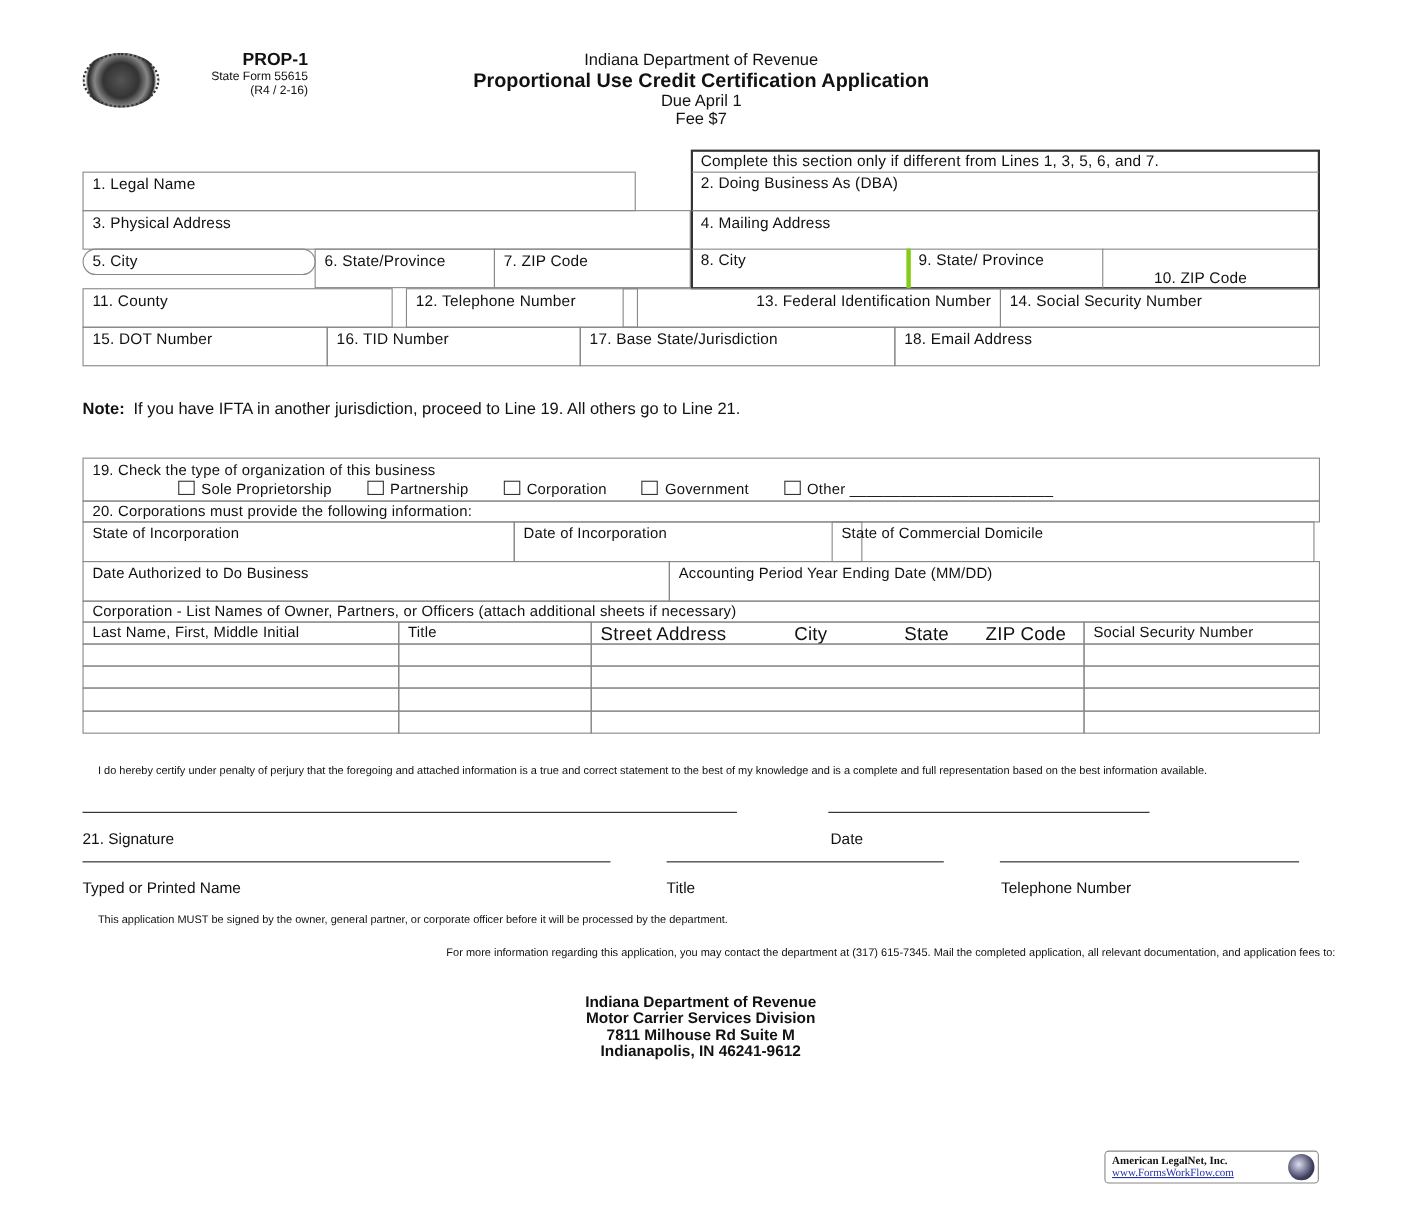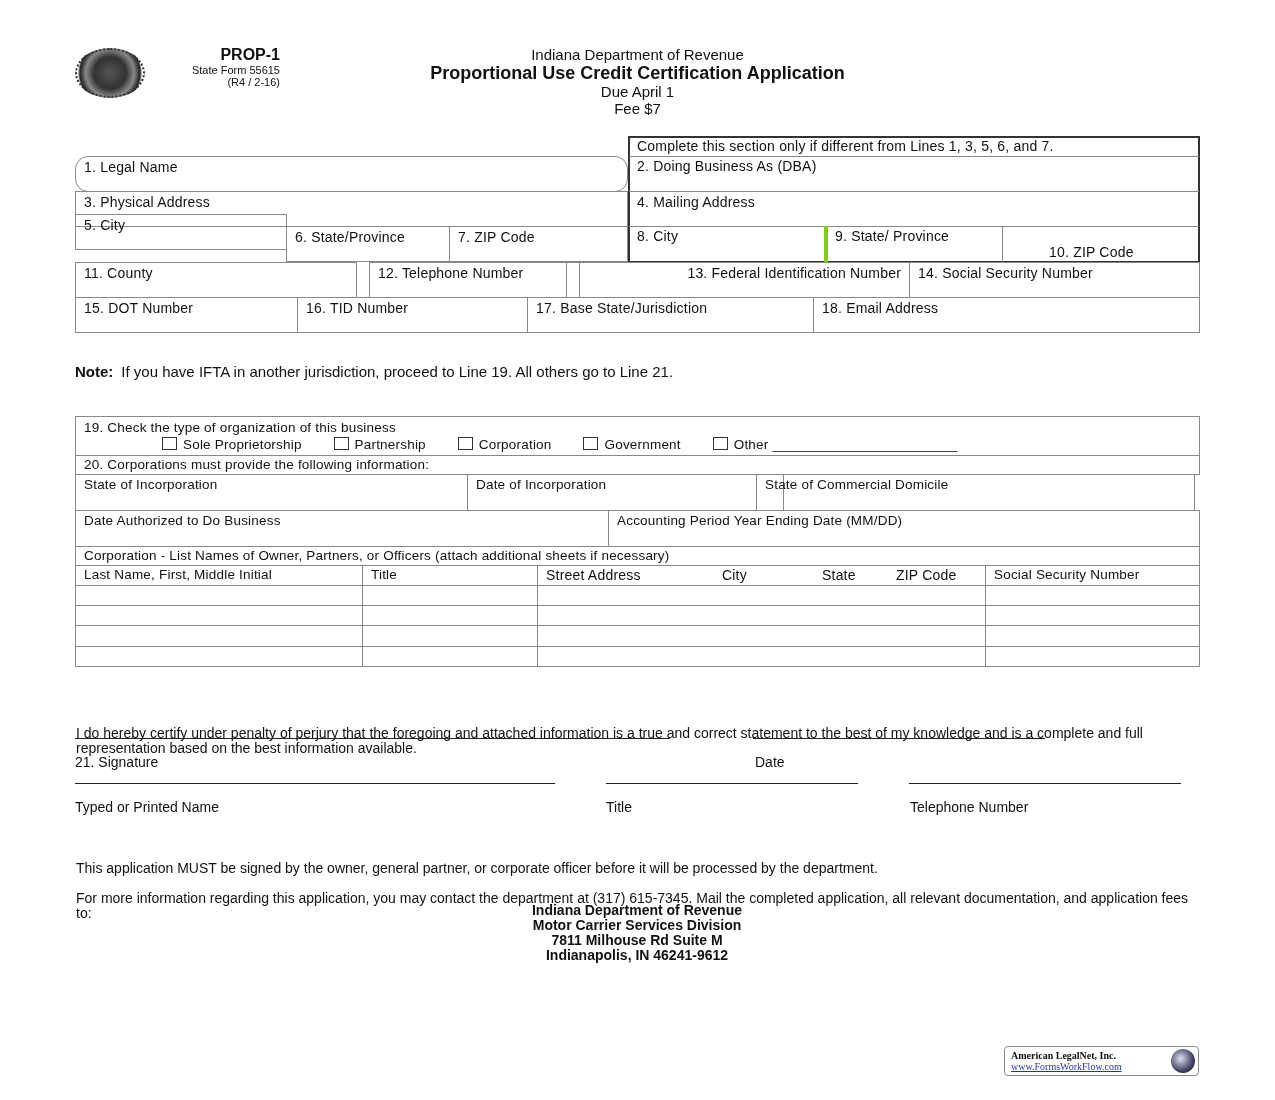--- a/index.html
+++ b/index.html
@@ -14,21 +14,21 @@
   .title .b{font-size:18px;font-weight:bold;line-height:20px;}
   .title .c{font-size:15px;line-height:17px;}
   .cell{position:absolute;border:1px solid #888;box-sizing:border-box;font-size:14px;padding:2px 8px;letter-spacing:.2px;}
   .box{position:absolute;border:2px solid #333;box-sizing:border-box;}
   .note{left:75px;top:363px;font-size:15px;}
   .note b{margin-right:8px;}
   .cb{display:inline-block;width:13px;height:11px;border:1px solid #333;margin-right:6px;vertical-align:-1px;}
   .opt{display:inline-block;margin-right:28px;}
   .line{position:absolute;border-bottom:1px solid #222;}
   .lbl{position:absolute;font-size:14px;}
-  .para{position:absolute;left:76px;width:1125px;font-size:14px;line-height:15px;margin-top:32px;}
+  .para{position:absolute;left:89px;width:1125px;font-size:10px;line-height:15px;}
   .addr{position:absolute;left:437px;top:903px;width:400px;text-align:center;font-weight:bold;font-size:14px;line-height:15px;}
   .badge{left:1004px;top:1046px;width:195px;height:30px;border:1px solid #888;border-radius:4px;font-family:"Liberation Serif",serif;font-size:10px;padding:3px 6px;box-sizing:border-box;}
   .badge .u{color:#2233aa;text-decoration:underline;}
   .globe{position:absolute;right:3px;top:2px;width:24px;height:24px;border-radius:50%;background:radial-gradient(circle at 40% 40%,#dde 0%,#446 60%,#112 100%);}
 </style>
 </head>
 <body>
 
 <div class="abs seal"></div>
 <div class="abs prop">
@@ -36,23 +36,23 @@
   <div class="s">State Form 55615</div>
   <div class="s">(R4 / 2-16)</div>
 </div>
 <div class="abs title">
   <div class="a">Indiana Department of Revenue</div>
   <div class="b">Proportional Use Credit Certification Application</div>
   <div class="c">Due April 1</div>
   <div class="c">Fee $7</div>
 </div>
 
-<div class="cell" style="left:75px;top:156px;width:553px;height:36px;border-radius:13px;"><span>1. Legal Name</span></div>
+<div class="cell" style="left:75px;top:156px;width:503px;height:36px;"><span>1. Legal Name</span></div>
 <div class="cell" style="left:75px;top:191px;width:553px;height:36px;"><span>3. Physical Address</span></div>
-<div class="cell" style="left:75px;top:214px;width:212px;height:36px;"><span>5. City</span></div>
+<div class="cell" style="left:75px;top:226px;width:212px;height:24px;border-radius:14px;"><span>5. City</span></div>
 <div class="cell" style="left:286px;top:226px;width:164px;height:36px;"><span>6. State/Province</span></div>
 <div class="cell" style="left:449px;top:226px;width:179px;height:36px;"><span>7. ZIP Code</span></div>
 
 <div class="box" style="left:628px;top:136px;width:572px;height:127px;"></div>
 <div class="cell" style="left:629px;top:137px;width:570px;height:20px;padding-top:1px;border:none;border-bottom:1px solid #888;">Complete this section only if different from Lines 1, 3, 5, 6, and 7.</div>
 <div class="cell" style="left:629px;top:156px;width:570px;height:36px;border-top:none;border-left:none;border-right:none;"><span>2. Doing Business As (DBA)</span></div>
 <div class="cell" style="left:629px;top:191px;width:570px;height:36px;border-left:none;border-right:none;"><span>4. Mailing Address</span></div>
 <div class="cell" style="left:629px;top:226px;width:199px;height:36px;border:none;border-right:4px solid #84cc16;"><span>8. City</span></div>
 <div class="cell" style="left:827px;top:226px;width:176px;height:36px;border:none;border-right:1px solid #888;"><span>9. State/ Province</span></div>
 <div class="cell" style="left:1002px;top:242px;width:197px;height:24px;border:none;margin-left:39px;"><span>10. ZIP Code</span></div>
@@ -81,21 +81,21 @@
 <div class="cell" style="left:75px;top:455px;width:1125px;height:20px;font-size:13.5px;padding-top:1px;">20. Corporations must provide the following information:</div>
 <div class="cell" style="left:75px;top:474px;width:393px;height:37px;font-size:13.5px;"><span>State of Incorporation</span></div>
 <div class="cell" style="left:467px;top:474px;width:317px;height:37px;font-size:13.5px;"><span>Date of Incorporation</span></div>
 <div class="cell" style="left:756px;top:474px;width:439px;height:37px;font-size:13.5px;"><span>State of Commercial Domicile</span></div>
 <div class="cell" style="left:75px;top:510px;width:534px;height:37px;font-size:13.5px;"><span>Date Authorized to Do Business</span></div>
 <div class="cell" style="left:608px;top:510px;width:592px;height:37px;font-size:13.5px;"><span>Accounting Period Year Ending Date (MM/DD)</span></div>
 <div class="cell" style="left:75px;top:546px;width:1125px;height:20px;font-size:13.5px;padding-top:1px;">Corporation - List Names of Owner, Partners, or Officers (attach additional sheets if necessary)</div>
 
 <div class="cell" style="left:75px;top:565px;width:288px;height:21px;font-size:13.5px;padding-top:1px;">Last Name, First, Middle Initial</div>
 <div class="cell" style="left:362px;top:565px;width:176px;height:21px;font-size:13.5px;padding-top:1px;">Title</div>
-<div class="cell" style="left:537px;top:565px;width:449px;height:21px;font-size:14px;padding-top:1px;">
+<div class="cell" style="left:537px;top:565px;width:449px;height:21px;font-size:17px;padding-top:1px;">
   <span>Street Address</span>
   <span style="position:absolute;left:184px;">City</span>
   <span style="position:absolute;left:284px;">State</span>
   <span style="position:absolute;left:358px;">ZIP Code</span>
 </div>
 <div class="cell" style="left:985px;top:565px;width:215px;height:21px;font-size:13.5px;padding-top:1px;">Social Security Number</div>
 
 <div>
   <div class="cell" style="left:75px;top:585px;width:288px;height:21px;"></div>
   <div class="cell" style="left:362px;top:585px;width:176px;height:21px;"></div>
@@ -123,21 +123,21 @@
 <div class="lbl" style="left:755px;top:754px;">Date</div>
 
 <div class="line" style="left:75px;top:783px;width:480px;"></div>
 <div class="lbl" style="left:75px;top:799px;">Typed or Printed Name</div>
 <div class="line" style="left:606px;top:783px;width:252px;"></div>
 <div class="lbl" style="left:606px;top:799px;">Title</div>
 <div class="line" style="left:909px;top:783px;width:272px;"></div>
 <div class="lbl" style="left:910px;top:799px;">Telephone Number</div>
 
 <div class="para" style="top:829px;">This application MUST be signed by the owner, general partner, or corporate officer before it will be processed by the department.</div>
-<div class="para" style="top:859px;">For more information regarding this application, you may contact the department at (317) 615-7345.  Mail the completed application, all relevant documentation, and application fees to:</div>
+<div class="para" style="top:859px;text-align:right;">For more information regarding this application, you may contact the department at (317) 615-7345.  Mail the completed application, all relevant documentation, and application fees to:</div>
 
 <div class="addr">
   <div>Indiana Department of Revenue</div>
   <div>Motor Carrier Services Division</div>
   <div>7811 Milhouse Rd Suite M</div>
   <div>Indianapolis,  IN  46241-9612</div>
 </div>
 
 <div class="abs badge">
   <div style="font-weight:bold;">American LegalNet, Inc.</div>

